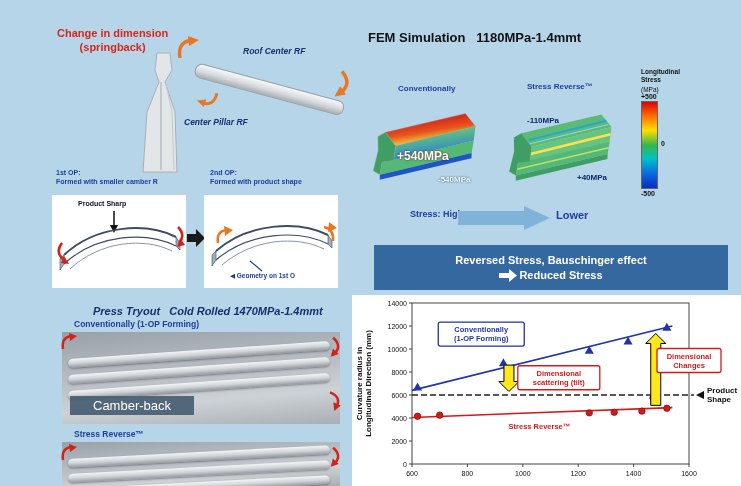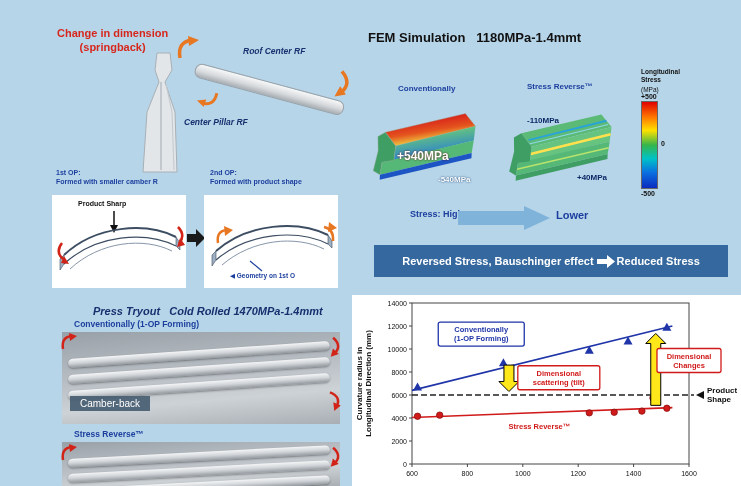--- a/index.html
+++ b/index.html
@@ -7,21 +7,21 @@
   #slide{position:relative;width:741px;height:486px;background:#b7d5e9;overflow:hidden;font-size:9px;color:#111;}
   .abs{position:absolute;}
   .b{font-weight:bold;}
   .pre{white-space:pre-line;}
   .navy{color:#16306e;font-style:italic;}
   .blue{color:#1c3f9e;}
   .red{color:#d7271d;}
   .whitebox{background:#ffffff;}
   .photo{background:linear-gradient(175deg,#99a1a8 0%,#b9bfc5 45%,#cdd2d6 70%,#a9aeb4 100%);overflow:hidden;}
   .bar{position:absolute;height:9px;border-radius:5px;background:linear-gradient(180deg,#f4f5f6,#d0d4d8 50%,#93999f);box-shadow:0 1px 2px rgba(0,0,0,.35);}
-  .badge{background:rgba(72,94,114,.92);color:#fff;padding:2px 10px;font-size:10px;}
+  .badge{background:rgba(72,94,114,.92);color:#fff;padding:2px 23px;font-size:13px;}
   .arr{position:absolute;}
   svg text{font-family:"Liberation Sans","DejaVu Sans",sans-serif;}
 </style>
 </head>
 <body>
 
 <div id="slide">
 
   <div class="abs pre b red" style="left:57px;top:26px;font-size:11px;line-height:1.3;text-align:center;">Change in dimension
 (springback)</div>
@@ -189,21 +189,21 @@
     </div>
     <div class="b" style="font-size:7px;margin-top:1px;">-500</div>
   </div>
 
   <div class="abs b blue" style="left:388px;top:209px;font-size:9px;margin-left:22px;">Stress: High</div>
   <svg class="arr" style="left:458px;top:206px" width="92" height="24">
       <polygon points="0,5 66,5 66,0 92,12 66,24 66,19 0,19" fill="#7fb3da"></polygon>
     </svg>
   <div class="abs b blue" style="left:556px;top:209px;font-size:11px;">Lower</div>
 
-  <div class="abs" style="left:374px;top:245px;width:354px;height:32px;background:#35689e;display:flex;flex-direction:row;align-items:center;justify-content:center;gap:3px;text-align:center;">
+  <div class="abs" style="left:374px;top:245px;width:354px;height:45px;background:#35689e;display:flex;flex-direction:column;align-items:center;justify-content:center;gap:3px;text-align:center;">
     <div class="b" style="color:#fff;font-size:11px;">Reversed Stress, Bauschinger effect</div>
     <div style="display:flex;align-items:center;gap:2px;">
       <svg width="18" height="13">
           <polygon points="0,4 10,4 10,0 18,6.5 10,13 10,9 0,9" fill="#fff"></polygon>
         </svg>
       <span class="b" style="color:#fff;font-size:11px;">Reduced Stress</span>
     </div>
   </div>
 
   <div class="abs" style="left:352px;top:295px;width:389px;height:191px;background:#fff;">

